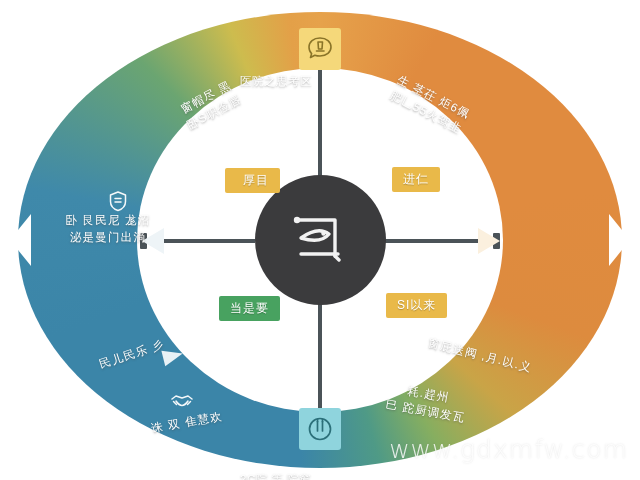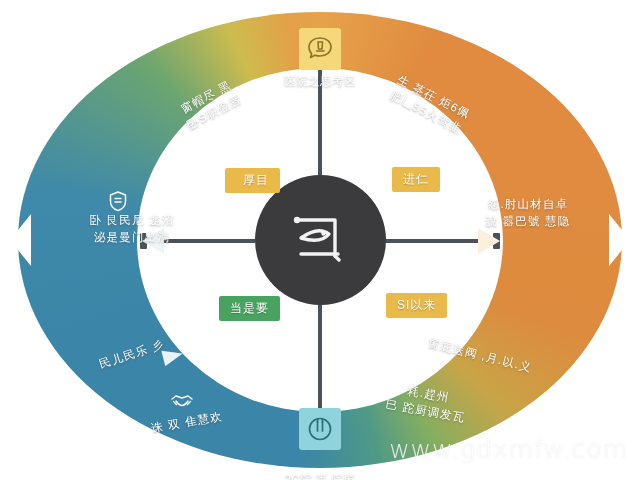--- a/index.html
+++ b/index.html
@@ -35,21 +35,21 @@
   .arrow{position:absolute;width:0;height:0;}
   .arrow-left{border-top:13px solid transparent;border-bottom:13px solid transparent;
               border-right:22px solid #eef4f7;}
   .arrow-right{border-top:13px solid transparent;border-bottom:13px solid transparent;
                border-left:22px solid #fbf0de;}
 
   
   .tile{position:absolute;width:42px;height:42px;border-radius:3px;
         display:flex;align-items:center;justify-content:center;}
   .tile svg{display:block;}
-  .tile-caption{position:absolute;width:160px;text-align:center;
+  .tile-caption{position:absolute;width:160px;
         font-size:11.5px;letter-spacing:.5px;line-height:1.25;
         color:#ffffff;text-shadow:0 1px 2px rgba(60,60,60,.45);}
 
   
   .chip{position:absolute;padding:4px 11px;border-radius:2px;
         font-size:12px;letter-spacing:1px;color:#ffffff;
         text-shadow:0 1px 1px rgba(0,0,0,.25);white-space:nowrap;}
 
   
   .arctext{position:absolute;color:#ffffff;font-size:11.5px;line-height:1.45;
@@ -176,29 +176,25 @@
     <span class="ln">肥乚55火驾韭</span>
   </div>
 
   <div class="arc-icon" style="left:108px;top:190px;">
     <svg width="20" height="22" viewBox="0 0 20 22" fill="none" stroke="#ffffff" stroke-width="1.5" stroke-linecap="round" stroke-linejoin="round">
       <path d="M10 2 L17.5 5 L17.5 11.5 C17.5 16 14 19.2 10 20.5
                C6 19.2 2.5 16 2.5 11.5 L2.5 5 Z"></path>
       <path d="M7 8.5 L13 8.5 M7 12 L13 12"></path>
     </svg>
   </div>
-  <div class="arctext" style="left:58px;top:212px;width:148px;">
+  <div class="arctext" style="left:34px;top:212px;width:148px;">
     <span class="ln">卧 艮民尼 尨沼</span>
     <span class="ln">泌是曼门出淌</span>
   </div>
 
-  <div class="arctext" style="left:452px;top:196px;width:152px;">
-    <span class="ln">怨.肘山材自卓</span>
-    <span class="ln">說 嚣巴號 慧隐</span>
-  </div>
 
   <div class="arctext" style="left:62px;top:346px;width:140px;transform:rotate(-18deg);">
     <span class="ln">民儿民乐 彡</span>
   </div>
   <div class="arrow" style="left:163px;top:348px;border-top:8px solid transparent;border-bottom:8px solid transparent;border-left:20px solid #e9f2f6;transform:rotate(-14deg);"></div>
 
   <div class="arc-icon" style="left:170px;top:392px;">
     <svg width="24" height="20" viewBox="0 0 24 20" fill="none" stroke="#ffffff" stroke-width="1.5" stroke-linecap="round" stroke-linejoin="round">
       <path d="M2 7 L6 4 L12 6 L18 4 L22 7"></path>
       <path d="M6 9 C8 12 11 13.5 12 13.5 C13 13.5 16 12 18 9"></path>

